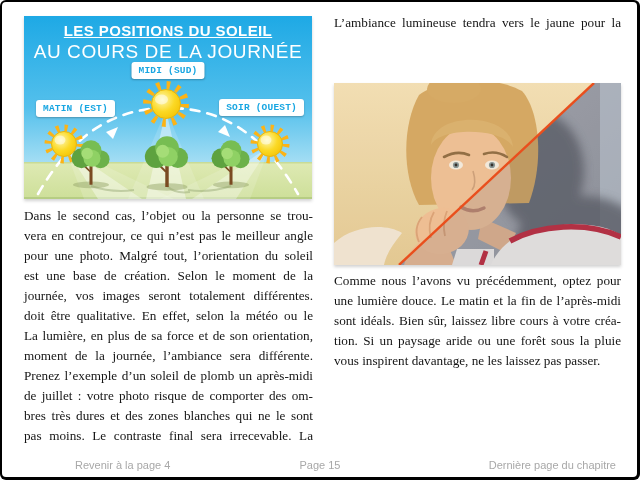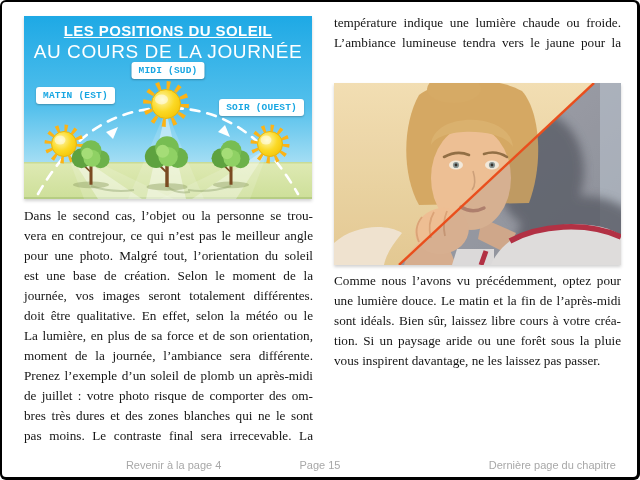--- a/index.html
+++ b/index.html
@@ -27,21 +27,21 @@
   }
   .ig-title .t1 { font-size:15px; font-weight:bold; letter-spacing:.4px;text-decoration:underline; }
   .ig-title .t2 { font-size:19px; font-weight:normal; letter-spacing:.6px; margin-top:2px; }
   .pill {
     position:absolute; background:#ffffff; color:#18a6e2;
     font-family:Liberation Mono, monospace; font-size:9.5px; font-weight:bold;
     padding:3px 7px; border-radius:3px; letter-spacing:.2px; white-space:nowrap;
     box-shadow:0 1px 2px rgba(0,0,0,.25);
   }
   .pill-midi  { left:50%; transform:translateX(-50%); top:46px; }
-  .pill-matin { left:12px;  top:71px; }
+  .pill-matin { left:12px;  top:84px; }
   .pill-soir  { right:8px;  top:83px; }
 
   
   .para {
     position:absolute; font-size:13.2px; line-height:20px; color:#141414;
   }
   .para .ln { white-space:nowrap; text-align:justify; text-align-last:justify; }
   .para .ln-short { text-align-last:left; }
   .para-left   { left:22px;  top:204px; width:289px; }
   .para-rtop   { left:332px; top:11px;  width:287px; }
@@ -53,21 +53,21 @@
     box-shadow:0 2px 3px rgba(0,0,0,.18);
   }
   .photo svg { position:absolute; inset:0; display:block; }
 
   
   .footer {
     position:absolute; left:22px; right:21px; top:457px;
     display:flex; align-items:center;
     font-family:"Liberation Sans", sans-serif; font-size:11px; color:#a8a8a8;
   }
-  .footer .f-left   { flex:1; text-align:right; }
+  .footer .f-left   { flex:1; text-align:center; }
   .footer .f-center { flex:1; text-align:center; }
   .footer .f-right  { flex:1; text-align:right; }
 </style>
 </head>
 <body>
 
 <div class="page">
 
   <figure class="infographic">
     <svg viewBox="0 0 288 183" width="288" height="183">
@@ -160,21 +160,20 @@
       <div class="ln">doit être qualitative. En effet, selon la météo ou le</div>
       <div class="ln">La lumière, en plus de sa force et de son orientation,</div>
       <div class="ln">moment de la journée, l’ambiance sera différente.</div>
       <div class="ln">Prenez l’exemple d’un soleil de plomb un après-midi</div>
       <div class="ln">de juillet : votre photo risque de comporter des om-</div>
       <div class="ln">bres très dures et des zones blanches qui ne le sont</div>
       <div class="ln">pas moins. Le contraste final sera irrecevable. La</div>
     </div>
 
   <div class="para para-rtop">
-      <div class="ln">température indique une lumière chaude ou froide.</div>
       <div class="ln">L’ambiance lumineuse tendra vers le jaune pour la</div>
     </div>
 
   <figure class="photo" aria-label="Portrait d’une jeune fille — moitié lumière chaude, moitié lumière froide">
     <svg viewBox="0 0 287 182" width="287" height="182">
       <defs>
         <linearGradient id="warmG" x1="0" y1="0" x2="0" y2="1">
           <stop offset="0" stop-color="#f2e3bd"></stop>
           <stop offset="1" stop-color="#e2cc9a"></stop>
         </linearGradient>

